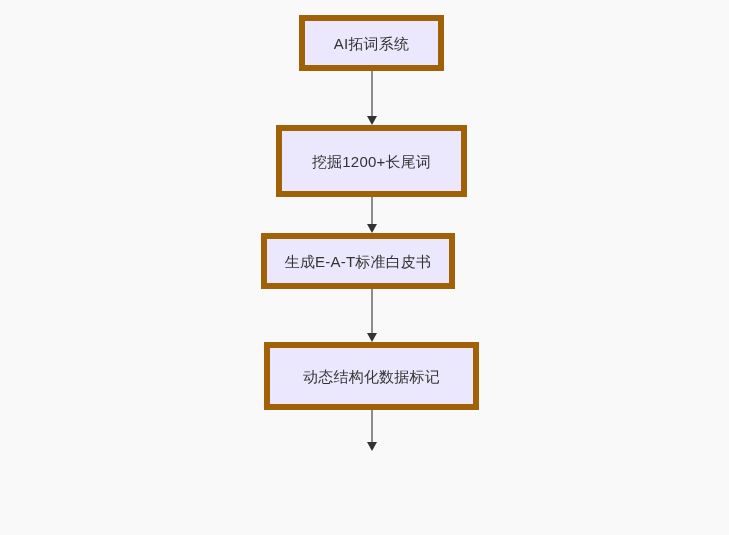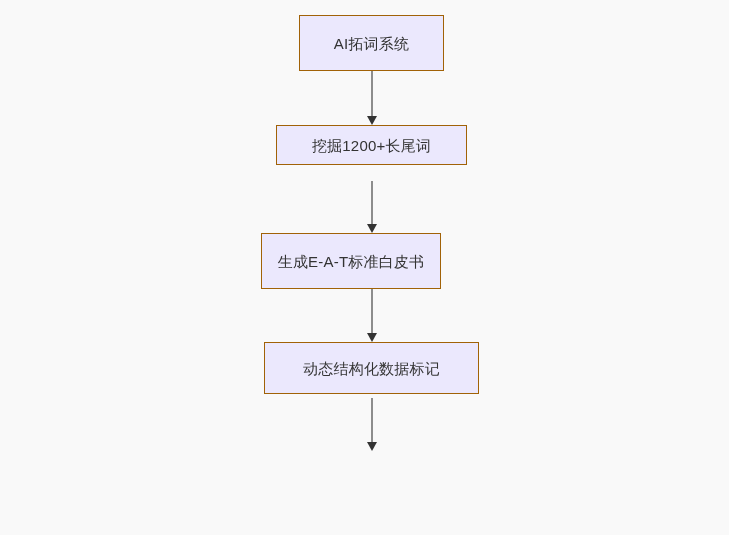--- a/index.html
+++ b/index.html
@@ -16,21 +16,21 @@
   }
   #flow-canvas {
     position: relative;
     width: 729px;
     height: 535px;
   }
   .node-box {
     position: absolute;
     box-sizing: border-box;
     background: #ebe8fd;
-    border: 1px solid #a16207;
+    border: 6px solid #a16207;
     display: flex;
     align-items: center;
     justify-content: center;
   }
   .node-label {
     color: #333333;
     font-size: 15px;
     line-height: 1;
     letter-spacing: 0.2px;
     white-space: nowrap;
@@ -80,26 +80,26 @@
 
   <div class="connector" style="left:371px; top:398px;">
     <div class="connector-line" style="height:44px;"></div>
     <div class="connector-head" style="top:44px;"></div>
   </div>
 
   <div class="node-box" style="left:299px; top:15px; width:145px; height:56px;">
     <span class="node-label">AI拓词系统</span>
   </div>
 
-  <div class="node-box" style="left:276px; top:125px; width:191px; height:40px;">
+  <div class="node-box" style="left:276px; top:125px; width:191px; height:72px;">
     <span class="node-label">挖掘1200+长尾词</span>
   </div>
 
-  <div class="node-box" style="left:261px; top:233px; width:180px; height:56px;">
+  <div class="node-box" style="left:261px; top:233px; width:194px; height:56px;">
     <span class="node-label">生成E-A-T标准白皮书</span>
   </div>
 
-  <div class="node-box" style="left:264px; top:342px; width:215px; height:52px;">
+  <div class="node-box" style="left:264px; top:342px; width:215px; height:68px;">
     <span class="node-label">动态结构化数据标记</span>
   </div>
 
 
 </div>
 
 </body></html>

